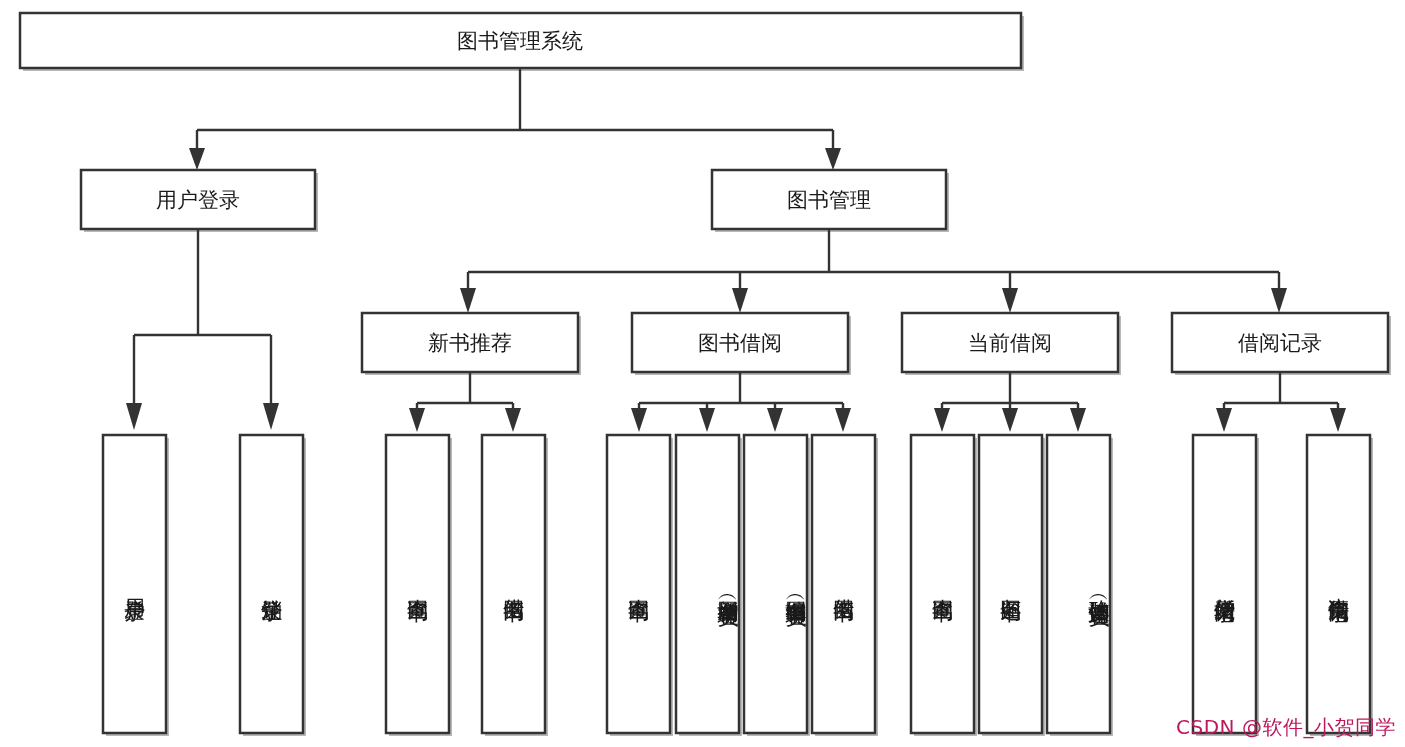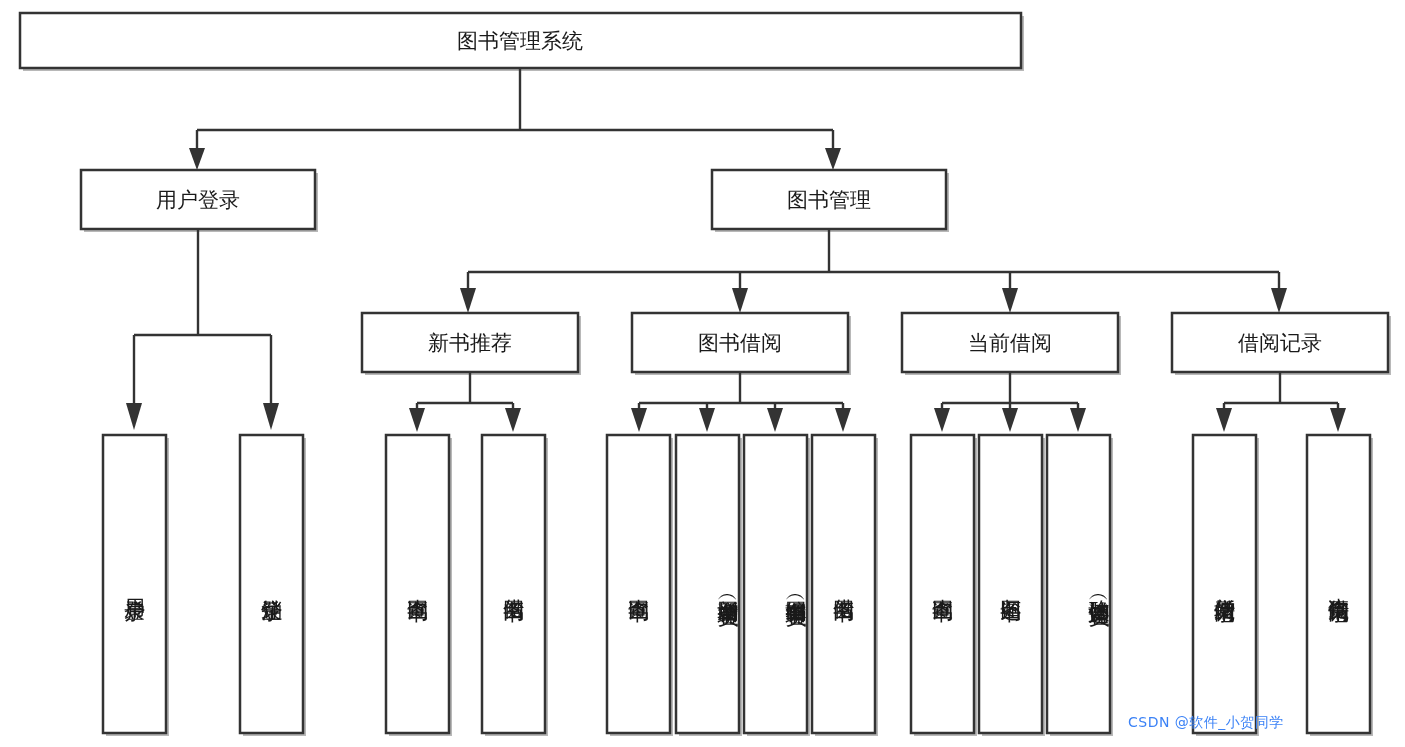--- a/index.html
+++ b/index.html
@@ -60,25 +60,25 @@
     font-family: "DejaVu Sans", "Liberation Sans", sans-serif;
     font-size: 21px;
     line-height: 1.06;
     color: #1a1a1a;
     letter-spacing: 1px;
     white-space: nowrap;
     pointer-events: none;
   }
   .watermark {
     position: absolute;
-    left: 1128px;
+    left: 1176px;
     top: 714px;
     font-family: "DejaVu Sans", "Liberation Sans", sans-serif;
-    font-size: 14px;
-    color: #3b82f6;
+    font-size: 20px;
+    color: #be185d;
     white-space: nowrap;
     letter-spacing: 0.5px;
   }
 </style>
 </head>
 <body>
 
 <div id="diagram-root">
 
   <svg id="flow-svg" viewBox="0 0 1405 747">

